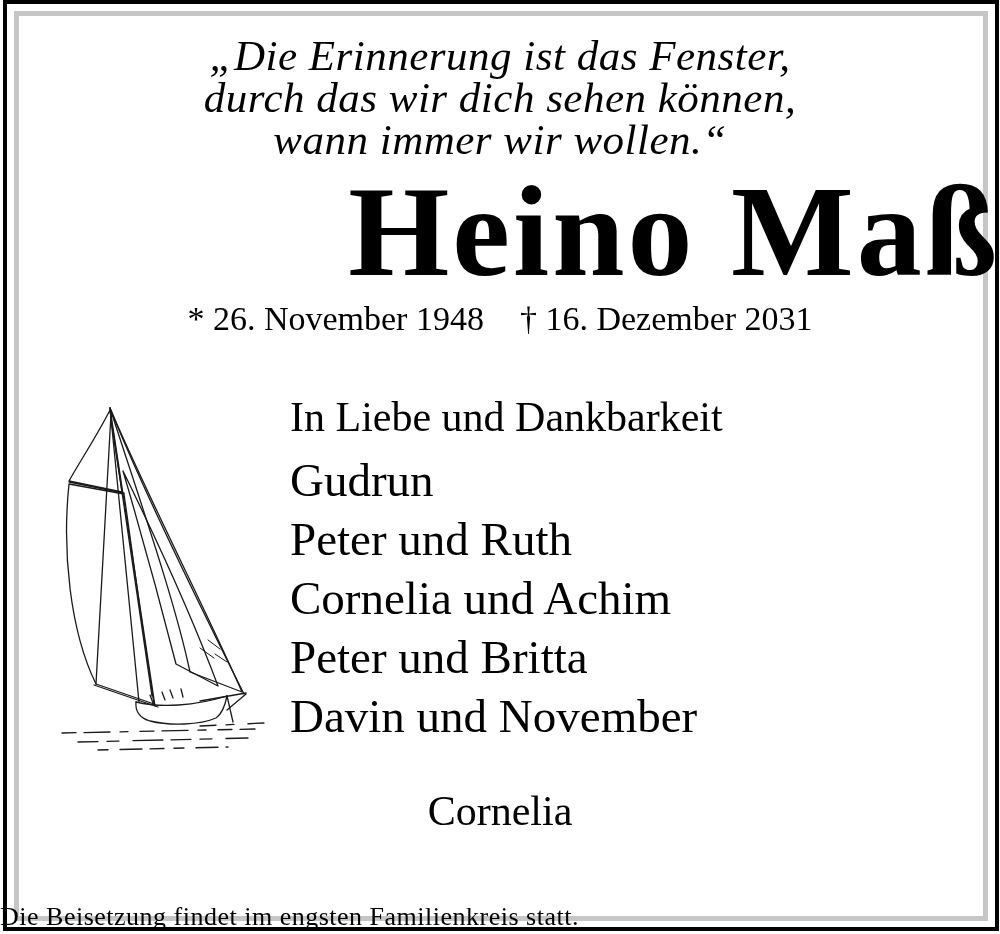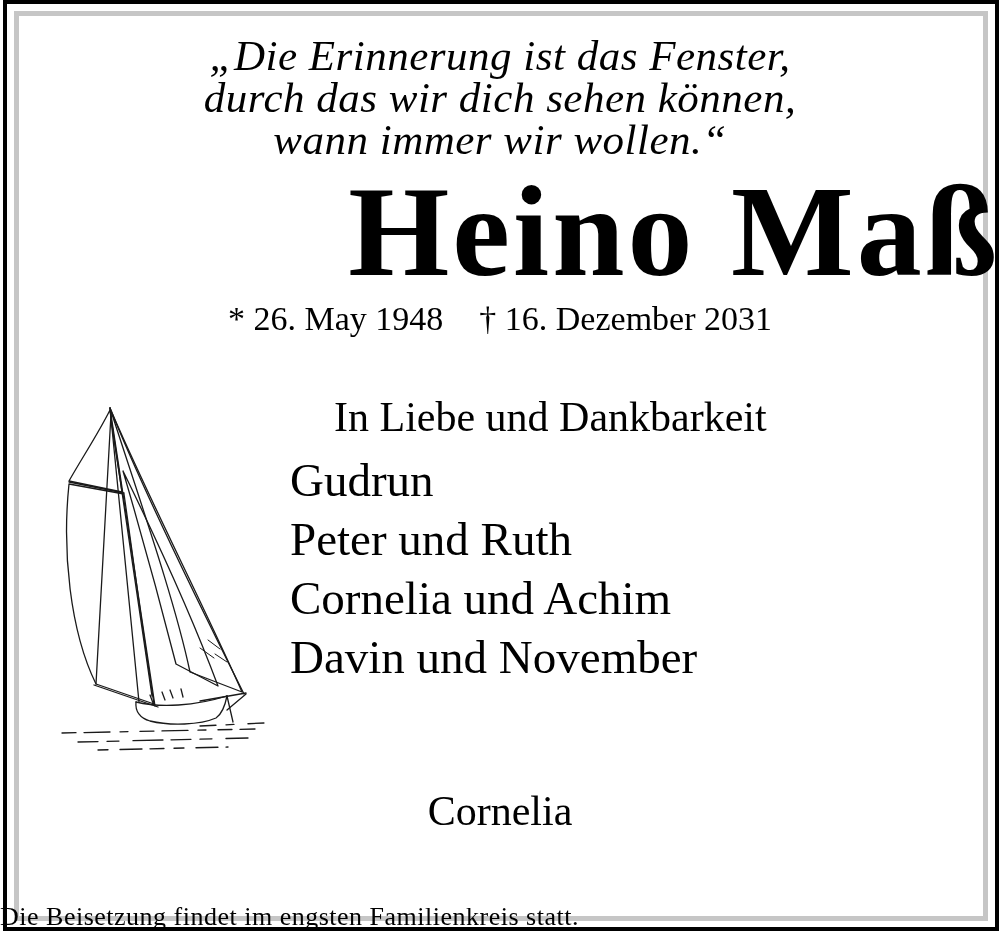--- a/index.html
+++ b/index.html
@@ -30,21 +30,21 @@
   .dates {
     position:absolute; top:302px; left:0; width:100%;
     display:flex; justify-content:center; gap:36px;
     font-size:34px; line-height:34px; white-space:nowrap;
   }
   .boat {
     position:absolute; left:50px; top:396px; width:220px; height:360px;
   }
   .intro {
     position:absolute; left:290px; top:396px;
-    font-size:42px; line-height:42px; white-space:nowrap;margin-left:44px;
+    font-size:42px; line-height:42px; white-space:nowrap;
   }
   .mourners {
     position:absolute; left:290px; top:451px;
     font-size:47px; line-height:59px; font-weight:normal; white-space:nowrap;
   }
   .place {
     position:absolute; top:790px; left:0; width:100%;
     text-align:center; font-size:42px; line-height:42px;
   }
   .closing {
@@ -61,21 +61,21 @@
 
 <div class="quote">
   <div>„Die Erinnerung ist das Fenster,</div>
   <div>durch das wir dich sehen können,</div>
   <div>wann immer wir wollen.“</div>
 </div>
 
 <div class="name">Heino Maß</div>
 
 <div class="dates">
-  <span>* 26. May 1948</span>
+  <span>* 26. November 1948</span>
   <span>† 16. Dezember 2031</span>
 </div>
 
 <svg class="boat" viewBox="0 0 220 360" aria-hidden="true">
   <g fill="none" stroke="#1a1a1a" stroke-width="1.3" stroke-linejoin="round" stroke-linecap="round">
 
     <path d="M60,12 L105,310"></path>
 
     <path d="M60,14 C48,38 32,62 19,85 L72,96 C68,68 63,40 60,14 Z"></path>
 
@@ -113,18 +113,19 @@
     <path stroke-dasharray="16 10 8 14" d="M150,330 L214,327"></path>
   </g>
 </svg>
 
 <div class="intro">In Liebe und Dankbarkeit</div>
 
 <div class="mourners">
   <div>Gudrun</div>
   <div>Peter und Ruth</div>
   <div>Cornelia und Achim</div>
+  <div>Peter und Britta</div>
   <div>Davin und November</div>
 </div>
 
 <div class="place">Cornelia</div>
 
 <div class="closing">Die Beisetzung findet im engsten Familienkreis statt.</div>
 
 </body></html>

